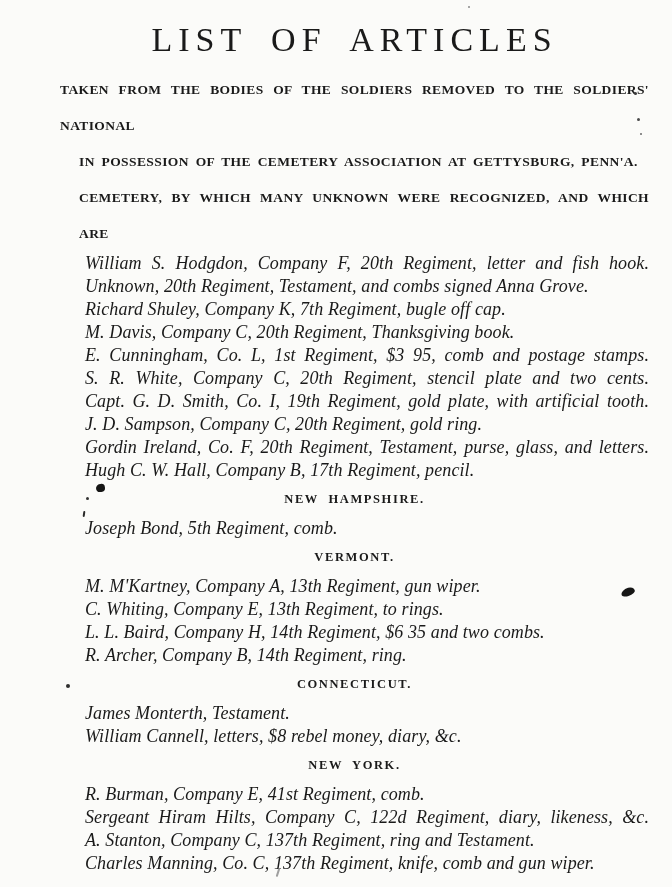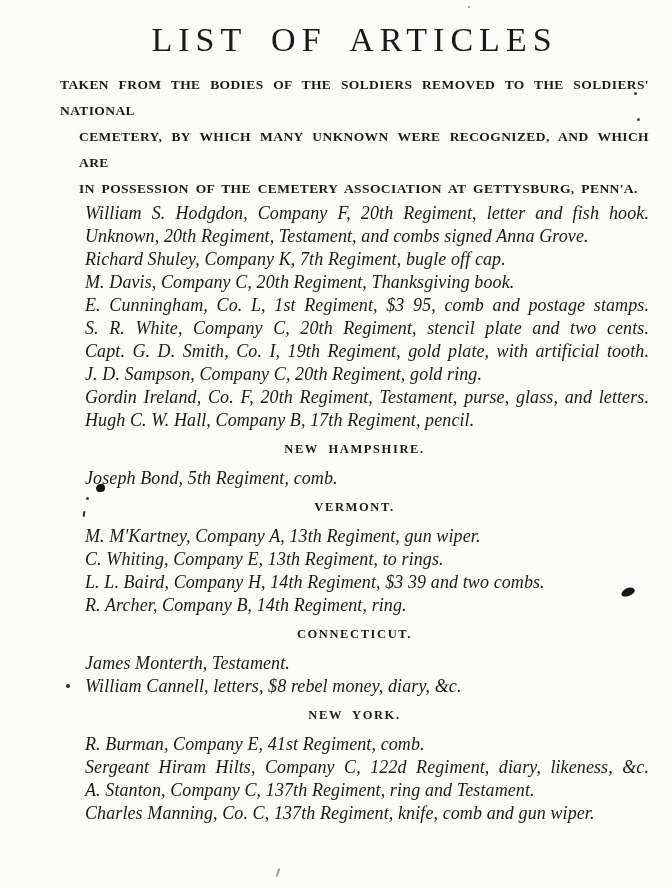--- a/index.html
+++ b/index.html
@@ -28,21 +28,21 @@
     line-height: 36px;
     text-align: center;
     letter-spacing: 6px;
     word-spacing: 10px;
     white-space: nowrap;
   }
   
   .subtitle {
     font-weight: 700;
     font-size: 13.5px;
-    line-height: 26px;
+    line-height: 36px;
     letter-spacing: 0.4px;
     word-spacing: 3px;
     margin-left: 19px; 
   }
   .subtitle-line {
     text-align: justify;
     text-align-last: justify;
   }
   .subtitle-line.first { margin-left: -19px; }
   .subtitle-line.last  { text-align-last: left; }
@@ -81,22 +81,22 @@
 </style>
 </head>
 <body>
 
 <div class="page">
 
   <h1 class="doc-title">LIST OF ARTICLES</h1>
 
   <div class="subtitle">
     <div class="subtitle-line first">TAKEN FROM THE BODIES OF THE SOLDIERS REMOVED TO THE SOLDIERS' NATIONAL</div>
+    <div class="subtitle-line last">IN POSSESSION OF THE CEMETERY ASSOCIATION AT GETTYSBURG, PENN'A.</div>
     <div class="subtitle-line">CEMETERY, BY WHICH MANY UNKNOWN WERE RECOGNIZED, AND WHICH ARE</div>
-    <div class="subtitle-line last">IN POSSESSION OF THE CEMETERY ASSOCIATION AT GETTYSBURG, PENN'A.</div>
   </div>
 
   <div id="sections">
   <section class="state-section">
     <div class="entries">
   <p class="entry full">William S. Hodgdon, Company F, 20th Regiment, letter and fish hook.</p>
 
   <p class="entry">Unknown, 20th Regiment, Testament, and combs signed Anna Grove.</p>
 
   <p class="entry">Richard Shuley, Company K, 7th Regiment, bugle off cap.</p>
@@ -125,21 +125,21 @@
   </section>
 
   <section class="state-section">
     <h2 class="state-heading">VERMONT.</h2>
     <div class="entries">
   <p class="entry">M. M'Kartney, Company A, 13th Regiment, gun wiper.</p>
 
 
   <p class="entry">C. Whiting, Company E, 13th Regiment, to rings.</p>
 
-  <p class="entry">L. L. Baird, Company H, 14th Regiment, $3 39 and two combs.</p>
+  <p class="entry">L. L. Baird, Company H, 14th Regiment, $6 35 and two combs.</p>
 
   <p class="entry">R. Archer, Company B, 14th Regiment, ring.</p>
 </div>
   </section>
 
   <section class="state-section">
     <h2 class="state-heading">CONNECTICUT.</h2>
     <div class="entries">
   <p class="entry">James Monterth, Testament.</p>
 

